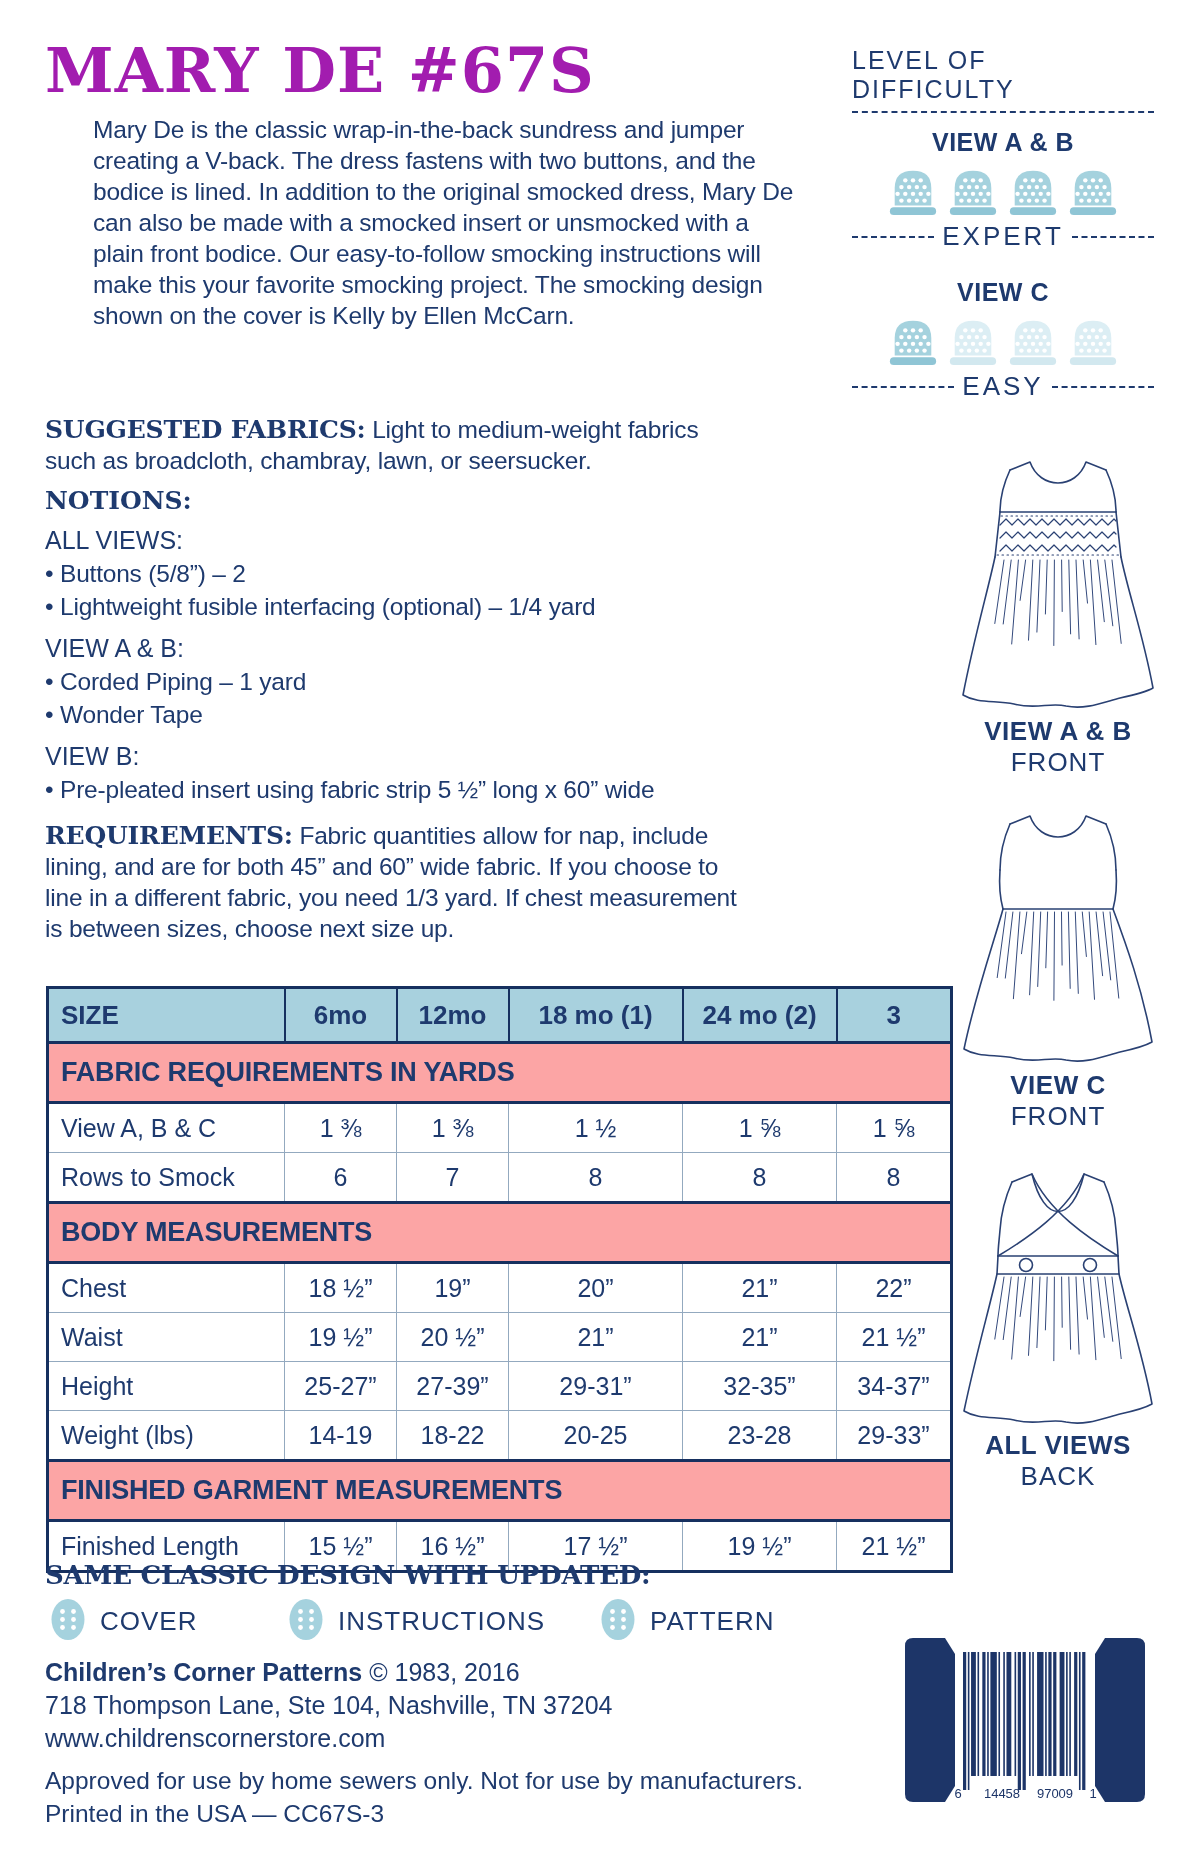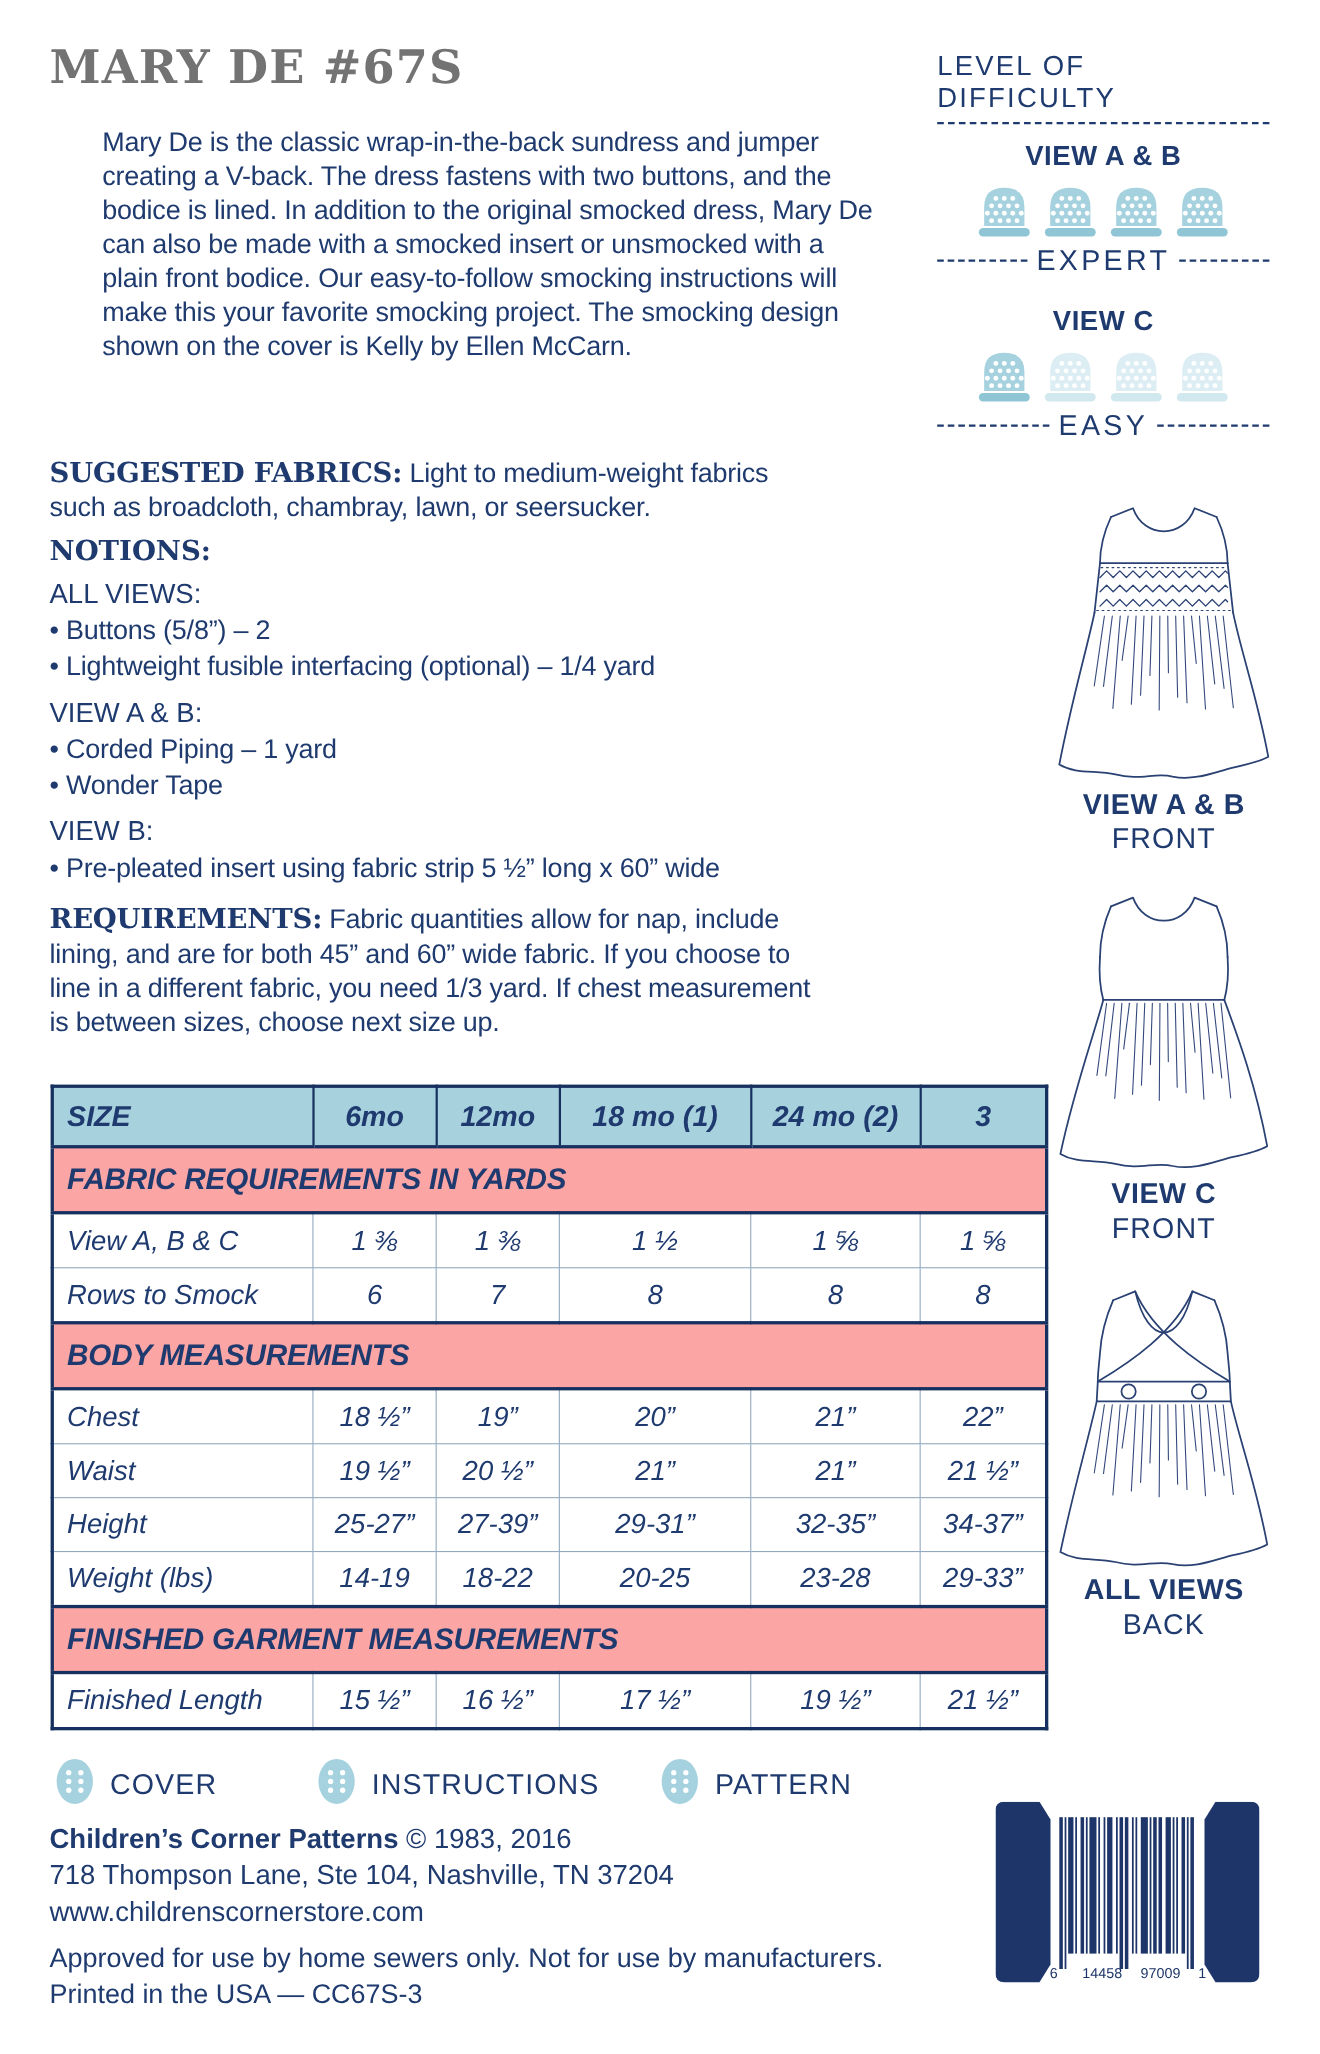--- a/index.html
+++ b/index.html
@@ -1,21 +1,21 @@
 <!DOCTYPE html>
 <html><head>
 <meta charset="utf-8">
 <style>
   html,body{margin:0;padding:0;background:#fff;}
   body{font-family:"Liberation Sans",sans-serif;color:#1e3a6e;}
   #page{position:relative;width:1200px;height:1867px;background:#fff;overflow:hidden;}
   .abs{position:absolute;}
 
   
-  #title{left:45px;top:40px;font-family:"DejaVu Serif",serif;font-weight:700;font-size:42px;letter-spacing:1px;color:#737373;line-height:1;}
+  #title{left:45px;top:40px;font-family:"DejaVu Serif",serif;font-weight:700;font-size:62px;letter-spacing:1px;color:#a21caf;line-height:1;}
   .para{font-size:24.5px;line-height:31px;letter-spacing:-0.2px;}
   #desc{left:45px;top:114px;width:705px;margin-left:48px;}
   #fabrics{left:45px;top:414px;width:705px;}
   #reqs{left:45px;top:820px;width:705px;}
   .inline-label{font-family:"DejaVu Serif",serif;font-weight:700;font-size:25px;letter-spacing:-0.2px;}
 
   
   #notions{left:45px;top:486px;width:705px;}
   #notions .head{font-family:"DejaVu Serif",serif;font-weight:700;font-size:25px;margin-bottom:0;}
   .sub-head{font-size:25px;line-height:33px;margin-top:9px;}
@@ -41,21 +41,21 @@
   .fig .cap1{font-weight:700;font-size:26px;letter-spacing:0.5px;margin-top:4px;}
   .fig .cap2{font-size:26px;letter-spacing:1px;line-height:30px;}
   .dress path,.dress line,.dress circle{fill:none;stroke:#2a4173;stroke-width:1.6;stroke-linecap:round;stroke-linejoin:round;}
   .dress .thin{stroke-width:1.1;}
   .dress .smock{stroke-width:1.2;}
   .dress g[data-gathers] line{stroke:#33497c;stroke-width:1;}
 
   
   #size-chart{left:46px;top:986px;width:904px;border-collapse:collapse;table-layout:fixed;}
   #size-chart,#size-chart th,#size-chart td{border:1px solid #93a9bf;}
-  #size-chart{border:3px solid #16305f;font-style:italic;}
+  #size-chart{border:3px solid #16305f;}
   #size-chart th{background:#a8d1de;font-size:26px;font-weight:700;height:50px;border-bottom:3px solid #16305f;border-left:2px solid #16305f;border-right:2px solid #16305f;}
   #size-chart td{font-size:25px;height:46px;text-align:center;}
   #size-chart .section-cell{background:#fca5a5;font-weight:700;font-size:27px;text-align:left;padding-left:12px;border-top:3px solid #16305f;border-bottom:3px solid #16305f;height:55px;letter-spacing:-0.2px;}
   #size-chart th.first-col,#size-chart td.first-col{text-align:left;padding-left:12px;}
 
   
   #updated-heading{left:45px;top:1560px;font-family:"DejaVu Serif",serif;font-weight:700;font-size:26px;letter-spacing:-0.2px;}
   .upd-item{position:absolute;top:1598px;display:flex;align-items:center;gap:14px;}
   .upd-item .lbl{font-size:26px;letter-spacing:1px;}
 
@@ -481,20 +481,21 @@
           <line x1="142.4" y1="111" x2="147.9" y2="193.7"></line>
           <line x1="149.6" y1="111" x2="156.3" y2="171.4"></line>
           <line x1="156.8" y1="111" x2="164.8" y2="175.3"></line>
           <line x1="164.0" y1="111" x2="173.2" y2="192.6"></line>
         </g>
     </svg>
     <div class="cap1">ALL VIEWS</div>
     <div class="cap2">BACK</div>
   </div>
 
+  <div id="updated-heading" class="abs">SAME CLASSIC DESIGN WITH UPDATED:</div>
   <div class="upd-item" style="left:50px;">
     <span class="icon-slot"><svg width="36" height="43" viewBox="0 0 36 43">
     <ellipse cx="18" cy="21.5" rx="16.5" ry="20.5" fill="#a5d2de"></ellipse>
     <g fill="#ffffff">
       <circle cx="12.5" cy="13.5" r="2.4"></circle>
             <circle cx="23.5" cy="13.5" r="2.4"></circle>
       <circle cx="12.5" cy="21.5" r="2.4"></circle>
             <circle cx="23.5" cy="21.5" r="2.4"></circle>
       <circle cx="12.5" cy="29.5" r="2.4"></circle>
             <circle cx="23.5" cy="29.5" r="2.4"></circle>

